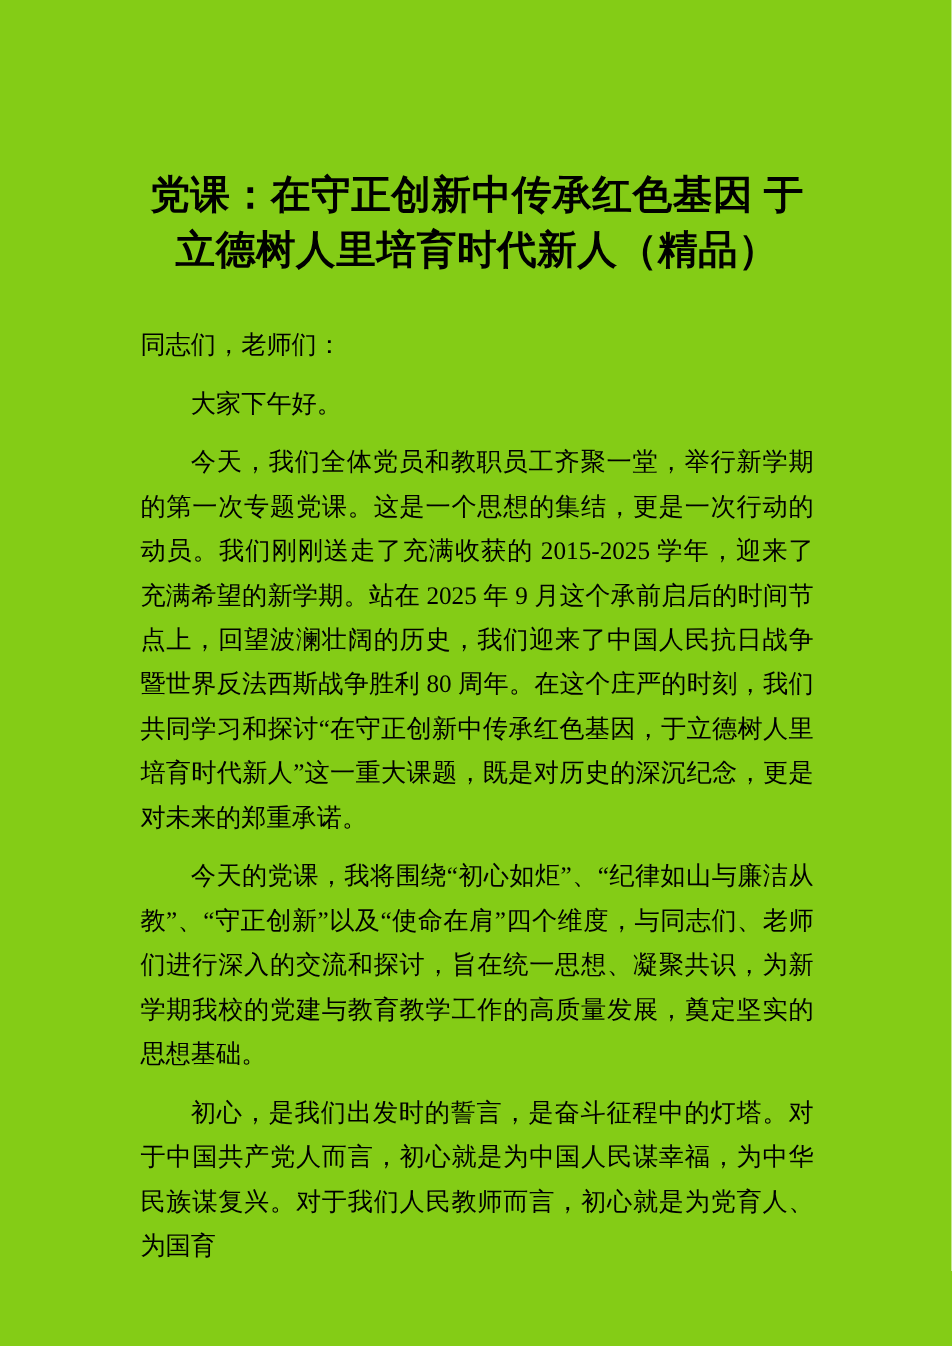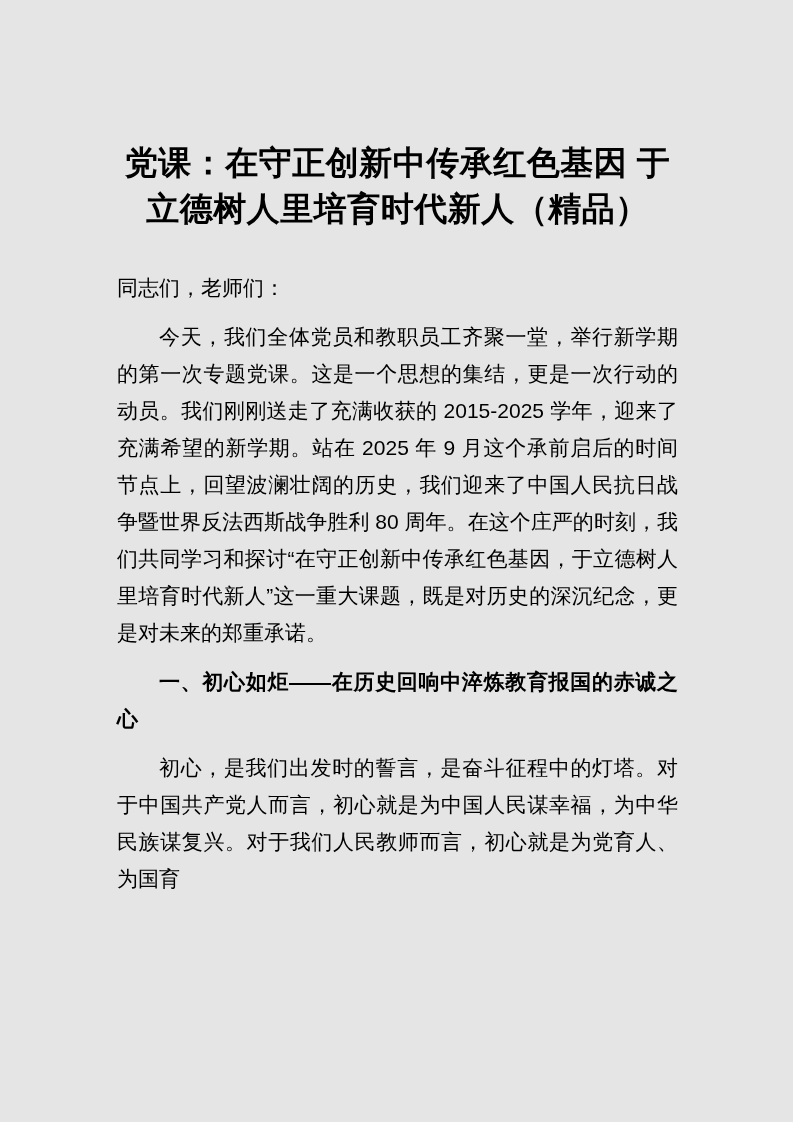--- a/index.html
+++ b/index.html
@@ -4,24 +4,24 @@
 <style>
   html, body {
     margin: 0;
     padding: 0;
     background: #ffffff;
   }
   .page {
     position: relative;
     width: 793px;
     height: 1122px;
-    background: #e5e5e5;
+    background: #84cc16;
     color: #000000;
     overflow: hidden;
-    font-family: Liberation Sans, sans-serif;
+    font-family: Liberation Serif, serif;
   }
   .doc {
     position: absolute;
     left: 105px;
     top: 140px;
     width: 585px;
   }
   .doc-title {
     font-size: 33px;
     font-weight: 700;
@@ -51,22 +51,23 @@
 <div class="page">
   <div class="doc">
 
     <div class="doc-title">
       <div>党课：在守正创新中传承红色基因 于</div>
       <div>立德树人里培育时代新人（精品）</div>
     </div>
 
     <p class="para">同志们，老师们：</p>
 
+    <p class="para indent">大家下午好。</p>
 
     <p class="para indent">今天，我们全体党员和教职员工齐聚一堂，举行新学期的第一次专题党课。这是一个思想的集结，更是一次行动的动员。我们刚刚送走了充满收获的 2015-2025 学年，迎来了充满希望的新学期。站在 2025 年 9 月这个承前启后的时间节点上，回望波澜壮阔的历史，我们迎来了中国人民抗日战争暨世界反法西斯战争胜利 80 周年。在这个庄严的时刻，我们共同学习和探讨“在守正创新中传承红色基因，于立德树人里培育时代新人”这一重大课题，既是对历史的深沉纪念，更是对未来的郑重承诺。</p>
 
+    <p class="para indent">今天的党课，我将围绕“初心如炬”、“纪律如山与廉洁从教”、“守正创新”以及“使命在肩”四个维度，与同志们、老师们进行深入的交流和探讨，旨在统一思想、凝聚共识，为新学期我校的党建与教育教学工作的高质量发展，奠定坚实的思想基础。</p>
 
-    <p class="para indent heading">一、初心如炬——在历史回响中淬炼教育报国的赤诚之心</p>
 
     <p class="para indent">初心，是我们出发时的誓言，是奋斗征程中的灯塔。对于中国共产党人而言，初心就是为中国人民谋幸福，为中华民族谋复兴。对于我们人民教师而言，初心就是为党育人、为国育</p>
 
   </div>
 </div>
 
 </body></html>

